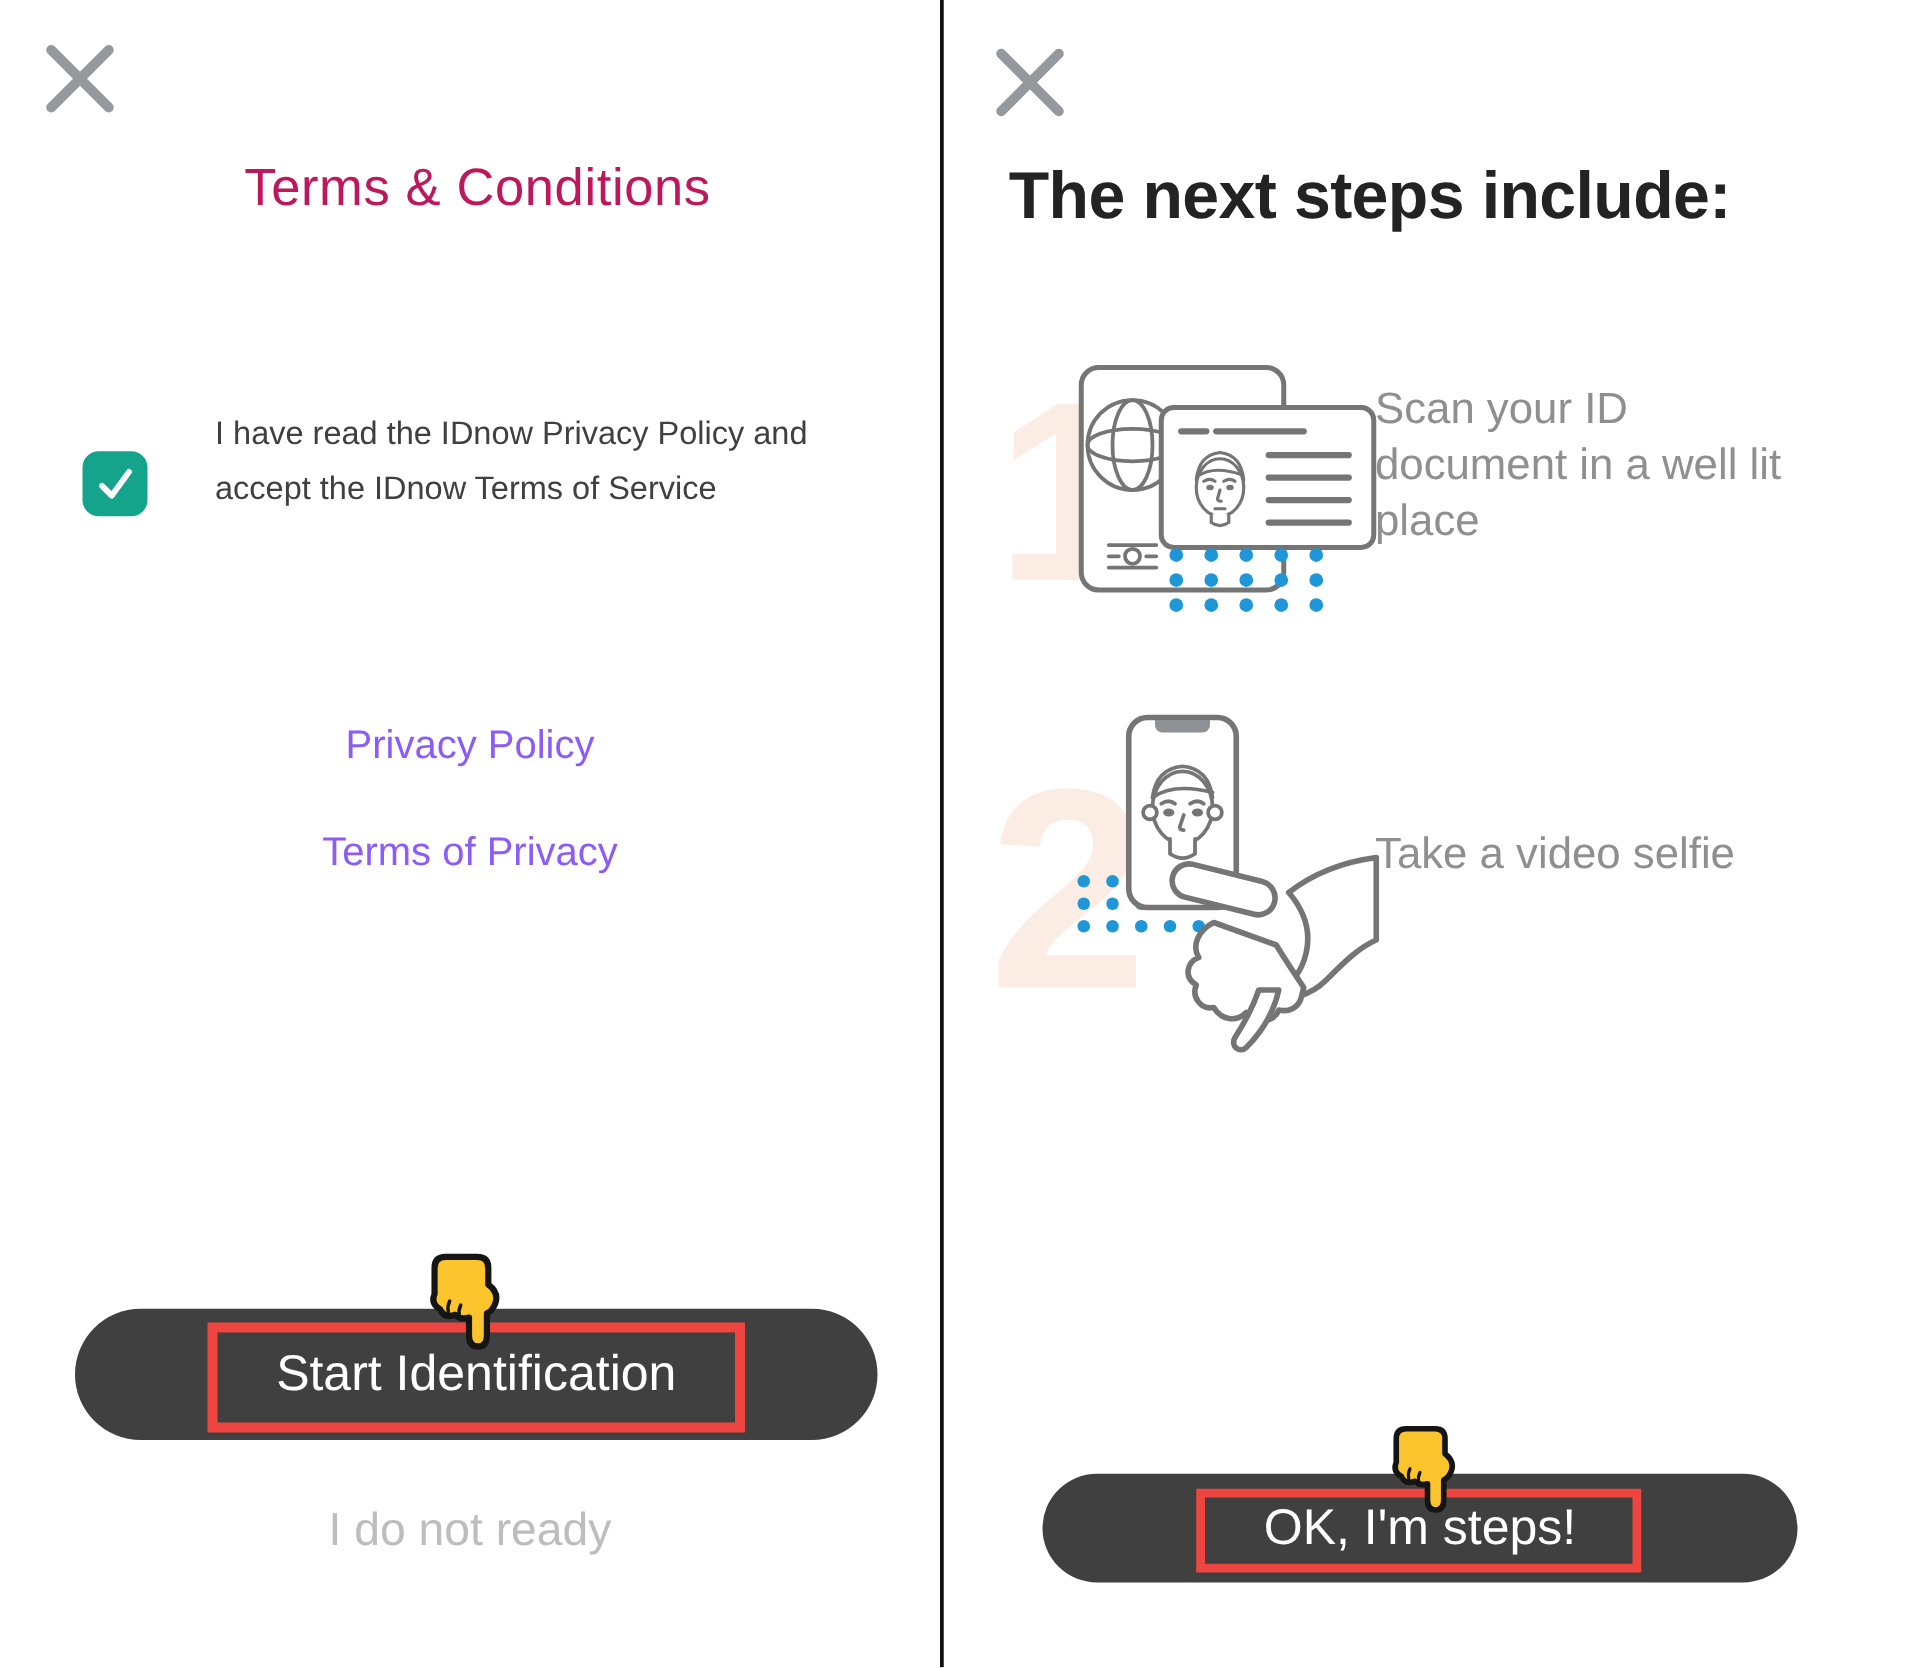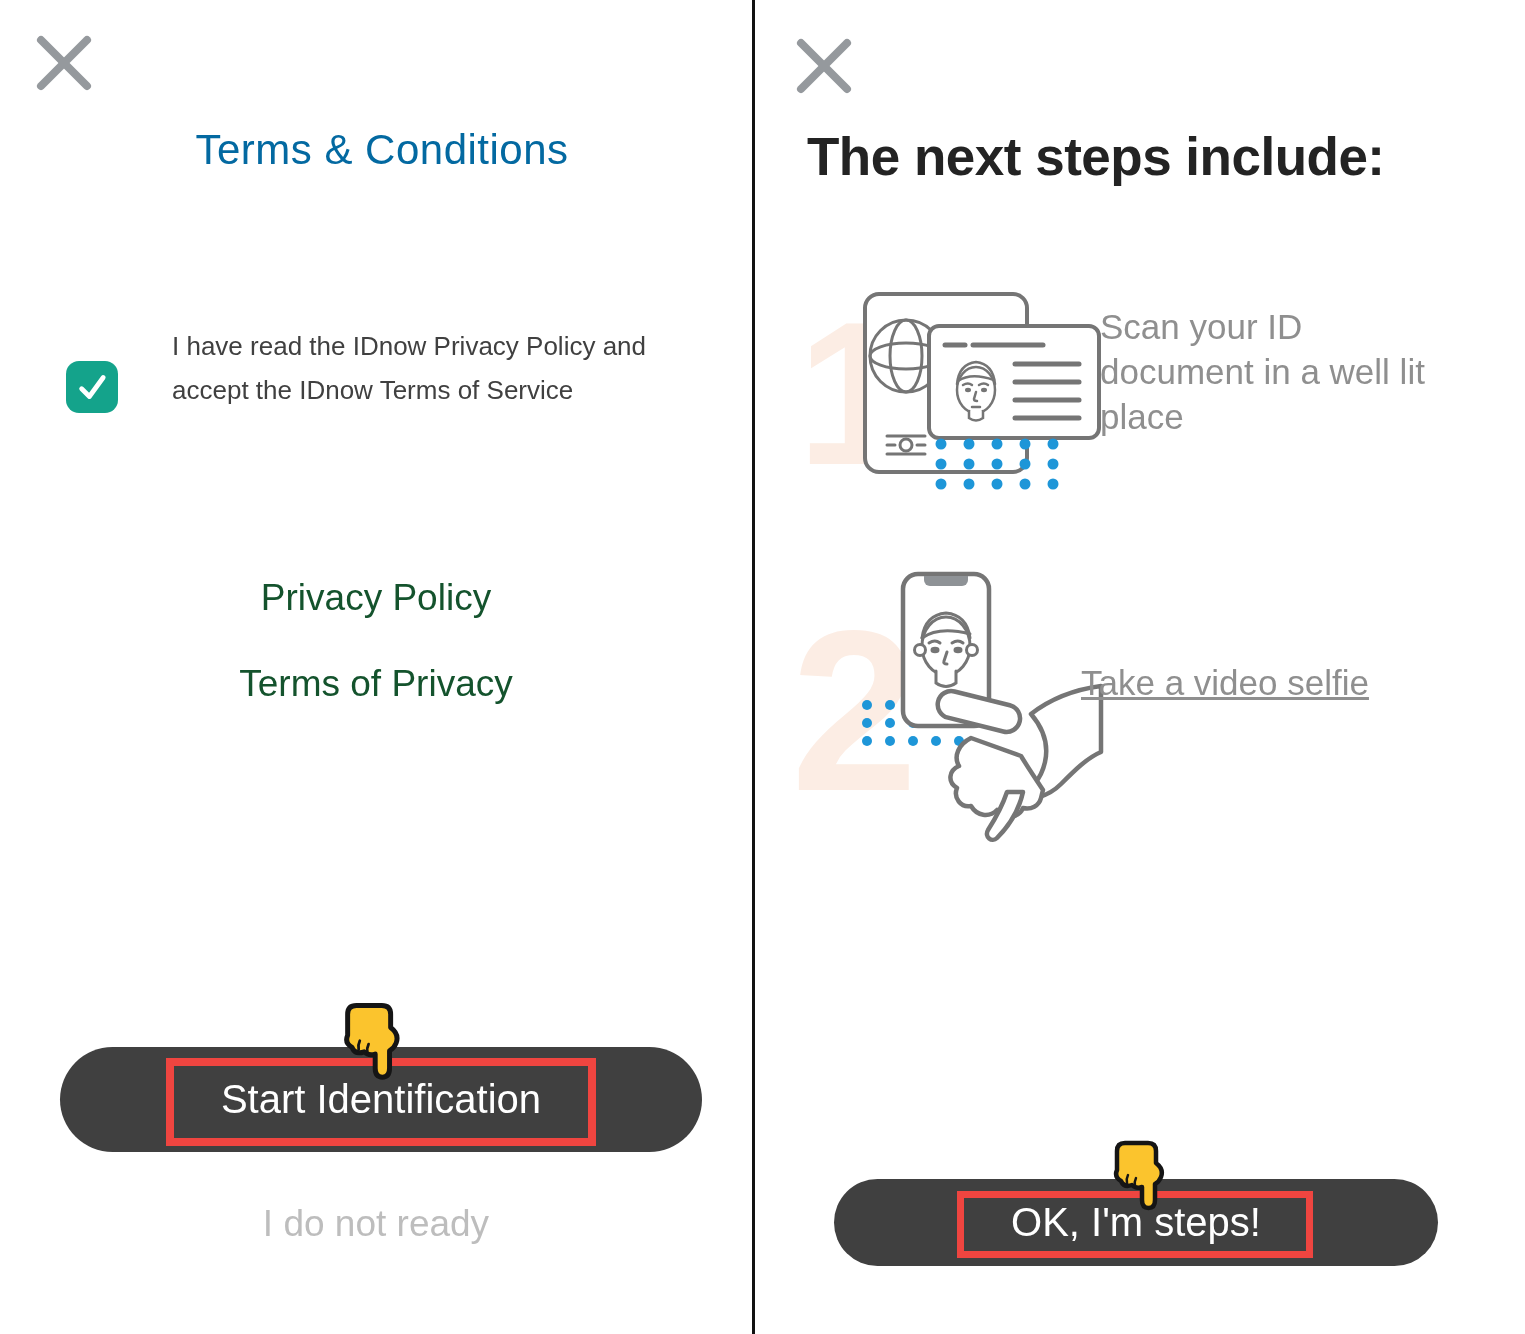--- a/index.html
+++ b/index.html
@@ -7,40 +7,40 @@
   .stage{
     position:relative;width:1525px;height:1334px;background:#ffffff;overflow:hidden;
     font-family:"Liberation Sans", sans-serif;
   }
   .divider{position:absolute;left:752px;top:0;width:3px;height:1334px;background:#111111;}
   .pane{position:absolute;top:0;height:1334px;}
   .pane-left{left:0;width:752px;}
   .pane-right{left:755px;width:854px;}
   .abs{position:absolute;}
   .close-btn{width:60px;height:60px;cursor:pointer;background:none;border:none;padding:0;}
-  .title-left{left:0;right:0;top:126px;text-align:center;font-size:42px;font-weight:500;color:#0369a1;letter-spacing:0.5px;margin-left:12px;}
+  .title-left{left:0;right:0;top:126px;text-align:center;font-size:42px;font-weight:500;color:#be185d;letter-spacing:0.5px;margin-left:12px;}
   .title-right{left:52px;top:126px;font-size:53px;font-weight:700;color:#232323;letter-spacing:-0.5px;}
   .checkbox{left:66px;top:361px;width:52px;height:52px;border-radius:13px;background:#14A38B;border:none;padding:0;cursor:pointer;display:flex;align-items:center;justify-content:center;}
   .consent-text{left:172px;top:324px;width:505px;font-size:26px;line-height:44px;color:#404040;}
-  .link{left:0;right:0;font-size:37px;color:#14532d;cursor:pointer;background:none;border:none;width:100%;font-family:inherit;}
+  .link{left:0;right:0;font-size:32px;color:#8b5cf6;cursor:pointer;background:none;border:none;width:100%;font-family:inherit;}
   .link-privacy{top:576px;}
   .link-terms{top:662px;}
   .pill-btn{background:#404040;border:none;color:#ffffff;display:flex;align-items:center;justify-content:center;cursor:pointer;font-family:inherit;}
   .btn-start{left:60px;top:1047px;width:642px;height:105px;border-radius:53px;font-size:40px;}
   .btn-ready{left:79px;top:1179px;width:604px;height:87px;border-radius:44px;font-size:40px;}
   .btn-disagree{left:0;right:0;top:1202px;width:100%;text-align:center;font-size:37px;color:#bdbdbd;background:none;border:none;cursor:pointer;font-family:inherit;}
   .red-box{border:8px solid #EF4540;background:transparent;pointer-events:none;}
   .red-left{left:166px;top:1058px;width:430px;height:88px;}
   .red-right{left:202px;top:1191px;width:356px;height:67px;border-width:7px;}
   .cursor-hand{pointer-events:none;}
   .cursor-left{left:342px;top:1000px;width:62px;height:86px;}
   .cursor-right{left:357px;top:1138px;width:56px;height:78px;}
   .step-text{color:#8f8f8f;font-size:35px;line-height:45px;}
   .step1-text{left:345px;top:304px;width:335px;}
-  .step2-text{left:326px;top:660px;width:380px;text-decoration:underline;}
+  .step2-text{left:345px;top:660px;width:380px;}
   .illus{overflow:visible;}
 </style>
 </head>
 <body>
 
 <div class="stage">
 
   <div class="pane pane-left">
 
     <button class="abs close-btn" style="left:34px;top:33px;">

